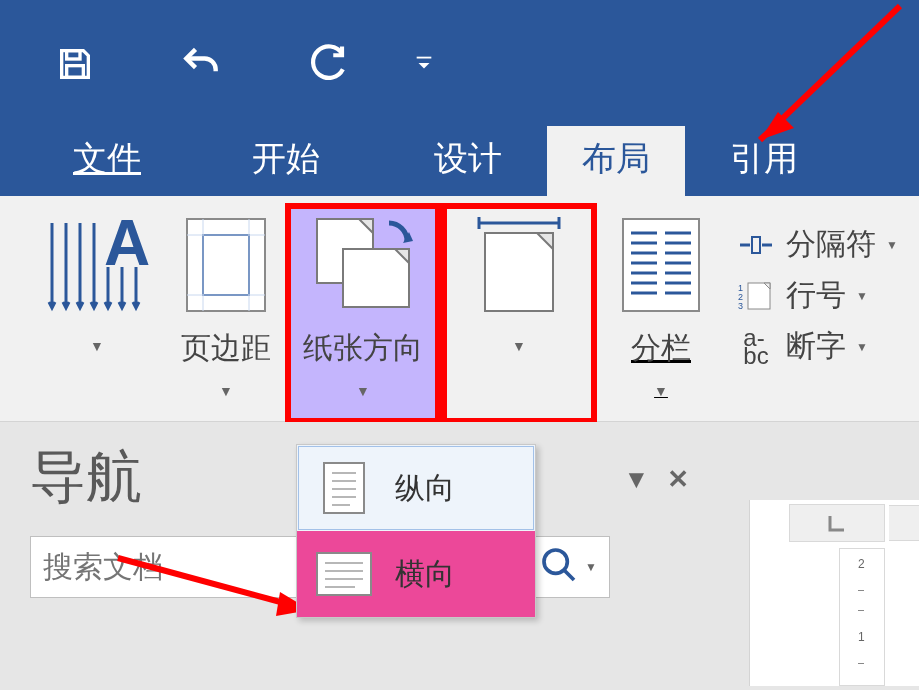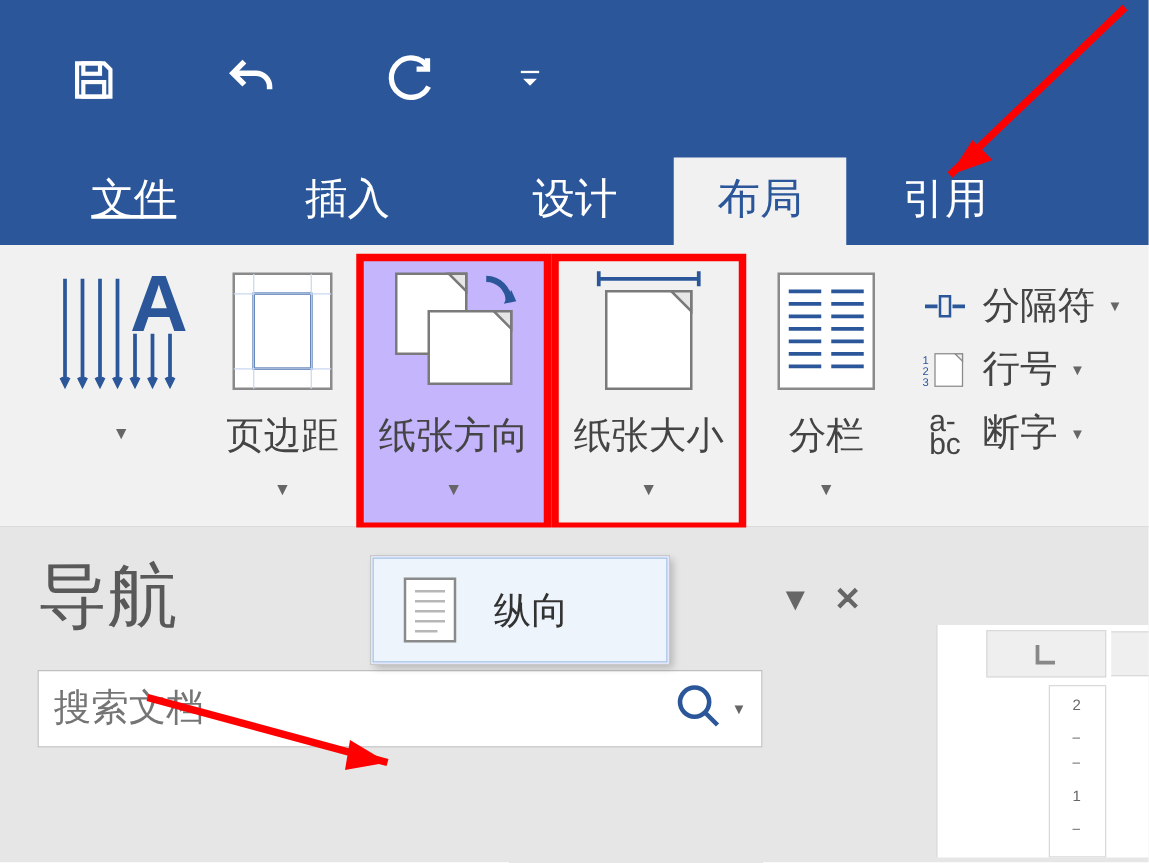--- a/index.html
+++ b/index.html
@@ -27,21 +27,21 @@
   .rb-btn .ico { height: 118px; display:flex; align-items:center; justify-content:center; }
   .rb-btn .lbl { font-size: 30px; color: #444; margin-top: 4px; white-space: nowrap; }
   .rb-btn .drop { font-size: 14px; color:#666; margin-top: 14px; }
   .rb-col { display:flex; flex-direction:column; gap:10px; padding:18px 0 0 20px; }
   .rb-small { display:flex; align-items:center; gap:10px; font-size:30px; color:#444; }
   .rb-small .sico { width:40px; display:flex; justify-content:center;}
   .redbox { outline: 6px solid #ff0000; outline-offset:-3px; }
   .pressed { background: #c4b5fd; }
 
   
-  .popup { position:absolute; left:296px; top:444px; width:240px; background:#c4b5fd; border:1px solid #c8c8c8; box-shadow:3px 3px 6px rgba(0,0,0,.2); z-index:10;}
+  .popup { position:absolute; left:296px; top:444px; width:240px; background:#ec4899; border:1px solid #c8c8c8; box-shadow:3px 3px 6px rgba(0,0,0,.2); z-index:10;}
   .popup-item{ display:flex; align-items:center; gap:22px; padding:14px 18px; font-size:30px; color:#333;}
   .popup-item.sel { background:#eef4fb; outline:1px solid #a3c1e8; outline-offset:-2px;}
   .popup .pico { width:58px; height:58px; display:flex; align-items:center; justify-content:center;}
 
   
   .lower { background:#e6e6e6; height: 268px; padding: 18px 30px; position:relative;}
   .nav-title { font-size: 56px; color:#595959; font-weight:400;}
   .nav-search { margin-top:20px; width:580px; height:62px; background:#fff; border:1px solid #bfbfbf; display:flex; align-items:center; padding:0 12px; }
   .nav-search input { border:none; outline:none; flex:1; font-size:30px; color:#888; background:transparent;}
   .nav-search .mag { color:#2b579a; }
@@ -87,21 +87,21 @@
   <span class="qat-icon qat-caret">
     <svg width="22" height="22" viewBox="0 0 24 24" fill="#fff">
         <rect x="4" y="4" width="16" height="2"></rect>
         <path d="M6 11l6 6 6-6z"></path>
       </svg>
   </span>
 </div>
 
 <div class="tabrow">
   <div class="tab t1">文件</div>
-  <div class="tab t3">插入</div>
+  <div class="tab t2">开始</div>
   <div class="tab t4">设计</div>
   <div class="tab t5 active">布局</div>
   <div class="tab t6">引用</div>
 </div>
 
 <div class="ribbon">
 
   <div class="rb-btn" style="width:138px;">
     <div class="ico">
       <svg width="110" height="100" viewBox="0 0 110 100">
@@ -164,25 +164,24 @@
   <div class="rb-btn redbox" style="width:150px; margin-left:6px;">
     <div class="ico">
       <svg width="104" height="104" viewBox="0 0 104 104">
         <line x1="12" y1="10" x2="92" y2="10" stroke="#2b579a" stroke-width="3"></line>
         <line x1="12" y1="4" x2="12" y2="16" stroke="#2b579a" stroke-width="3"></line>
         <line x1="92" y1="4" x2="92" y2="16" stroke="#2b579a" stroke-width="3"></line>
         <rect x="18" y="20" width="68" height="78" fill="#fff" stroke="#7a7a7a" stroke-width="2"></rect>
         <path d="M70 20h16v16z" fill="#e6e6e6" stroke="#7a7a7a" stroke-width="2"></path>
       </svg>
     </div>
-    <div class="lbl">纸张大小</div>
-    <div class="drop">▼</div>
-  </div>
-
-  <div class="rb-btn" style="width:110px; margin-left:12px;">
+    <div class="drop">▼</div>
+  </div>
+
+  <div class="rb-btn" style="width:110px; margin-left:12px;text-decoration:underline;">
     <div class="ico">
       <svg width="84" height="100" viewBox="0 0 84 100">
         <rect x="4" y="4" width="76" height="92" fill="#fff" stroke="#8a8a8a" stroke-width="2"></rect>
         <g stroke="#2b579a" stroke-width="3">
           <line x1="12" y1="18" x2="38" y2="18"></line>
             <line x1="12" y1="28" x2="38" y2="28"></line>
             <line x1="12" y1="38" x2="38" y2="38"></line>
             <line x1="12" y1="48" x2="38" y2="48"></line>
             <line x1="12" y1="58" x2="38" y2="58"></line>
             <line x1="12" y1="68" x2="38" y2="68"></line>
@@ -282,20 +281,34 @@
             <line x1="10" y1="12" x2="34" y2="12"></line>
             <line x1="10" y1="20" x2="34" y2="20"></line>
             <line x1="10" y1="28" x2="34" y2="28"></line>
             <line x1="10" y1="36" x2="34" y2="36"></line>
             <line x1="10" y1="44" x2="28" y2="44"></line>
           </g>
         </svg>
     </span>
     <span>纵向</span>
   </div>
+  <div class="popup-item">
+    <span class="pico">
+      <svg width="58" height="46" viewBox="0 0 58 46">
+          <rect x="2" y="2" width="54" height="42" fill="#fff" stroke="#8a8a8a" stroke-width="2"></rect>
+          <g stroke="#b7b7b7" stroke-width="2">
+            <line x1="10" y1="12" x2="48" y2="12"></line>
+            <line x1="10" y1="20" x2="48" y2="20"></line>
+            <line x1="10" y1="28" x2="48" y2="28"></line>
+            <line x1="10" y1="36" x2="40" y2="36"></line>
+          </g>
+        </svg>
+    </span>
+    <span>横向</span>
+  </div>
 </div>
 
 <svg class="arrow" style="left:720px; top:0px;" width="200" height="160">
   <line x1="180" y1="6" x2="40" y2="140" stroke="#ff0000" stroke-width="6"></line>
   <polygon points="40,140 58,112 74,128" fill="#ff0000"></polygon>
 </svg>
 <svg class="arrow" style="left:110px; top:550px;" width="230" height="80">
   <line x1="8" y1="8" x2="200" y2="60" stroke="#ff0000" stroke-width="6"></line>
   <polygon points="200,60 170,42 166,66" fill="#ff0000"></polygon>
 </svg>

